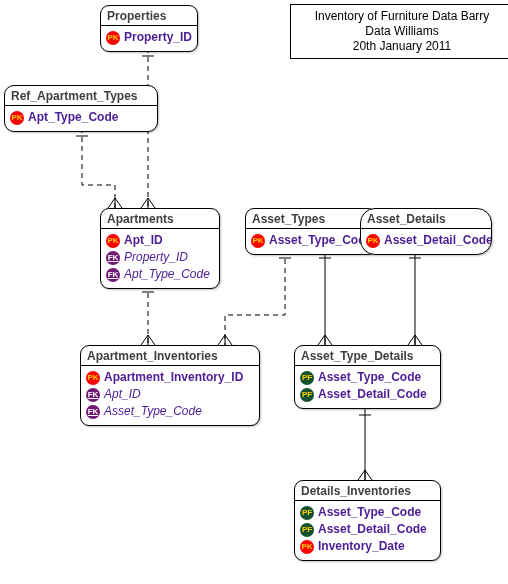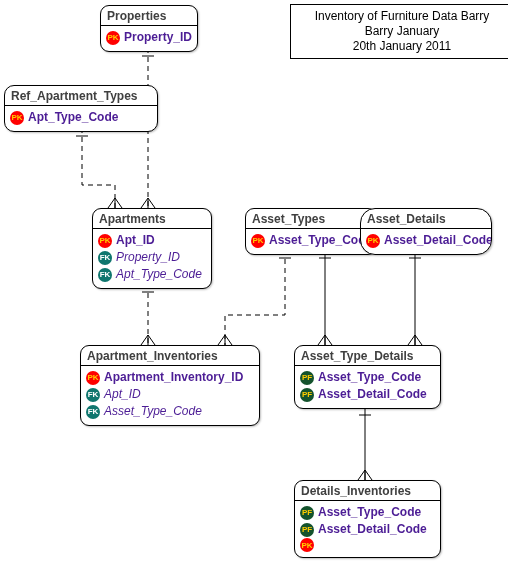--- a/index.html
+++ b/index.html
@@ -48,21 +48,21 @@
     border-radius: 50%;
     display: inline-flex;
     align-items: center;
     justify-content: center;
     font-size: 8px;
     font-weight: bold;
     color: #000;
     flex: 0 0 14px;
   }
   .keyicon.pk { background: #ff0000; color:#ffcc00; }
-  .keyicon.fk { background: #0f766e; color:#fff; }
+  .keyicon.fk { background: #701a75; color:#fff;text-decoration:underline; }
   .keyicon.pf { background: #14532d; color:#ffcc00; }
   .infobox {
     position: absolute;
     border: 1px solid #000;
     background: #fff;
     padding: 4px 8px;
     text-align: center;
     line-height: 15px;
   }
 </style>
@@ -117,21 +117,21 @@
       <line x1="359" y1="415" x2="371" y2="415" stroke="#000" stroke-width="1"></line>
       <g>
         <line x1="365" y1="470" x2="358" y2="480" stroke="#000" stroke-width="1"></line>
         <line x1="365" y1="470" x2="365" y2="480" stroke="#000" stroke-width="1"></line>
         <line x1="365" y1="470" x2="372" y2="480" stroke="#000" stroke-width="1"></line>
       </g>
     </svg>
 
 <div class="infobox" id="box-info" style="left: 290px; top: 4px; width: 206px;">
   <div>Inventory of Furniture Data Barry</div>
-  <div>Barry January</div>
+  <div>Data Williams</div>
   <div>20th January 2011</div>
 </div>
 
 <div class="entity" id="box-properties" style="left: 100px; top: 5px; width: 96px;">
       <div class="title">Properties</div>
       <div class="body">
         <div class="attr">
           <span class="keyicon pk">PK</span>
           <span class="label bold">Property_ID</span>
         </div>
@@ -139,21 +139,21 @@
     </div>
 <div class="entity" id="box-ref_apt_types" style="left: 4px; top: 85px; width: 152px; border-radius: 10px;">
       <div class="title">Ref_Apartment_Types</div>
       <div class="body">
         <div class="attr">
           <span class="keyicon pk">PK</span>
           <span class="label bold">Apt_Type_Code</span>
         </div>
       </div>
     </div>
-<div class="entity" id="box-apartments" style="left: 92px; top: 208px; width: 118px;">
+<div class="entity" id="box-apartments" style="left: 100px; top: 208px; width: 118px;">
       <div class="title">Apartments</div>
       <div class="body">
         <div class="attr">
           <span class="keyicon pk">PK</span>
           <span class="label bold">Apt_ID</span>
         </div>
         <div class="attr">
           <span class="keyicon fk">FK</span>
           <span class="label italic">Property_ID</span>
         </div>
@@ -217,17 +217,18 @@
         <div class="attr">
           <span class="keyicon pf">PF</span>
           <span class="label bold">Asset_Type_Code</span>
         </div>
         <div class="attr">
           <span class="keyicon pf">PF</span>
           <span class="label bold">Asset_Detail_Code</span>
         </div>
         <div class="attr">
           <span class="keyicon pk">PK</span>
+          <span class="label bold">Inventory_Date</span>
         </div>
       </div>
     </div>
 
 </div>
 
 </body></html>

